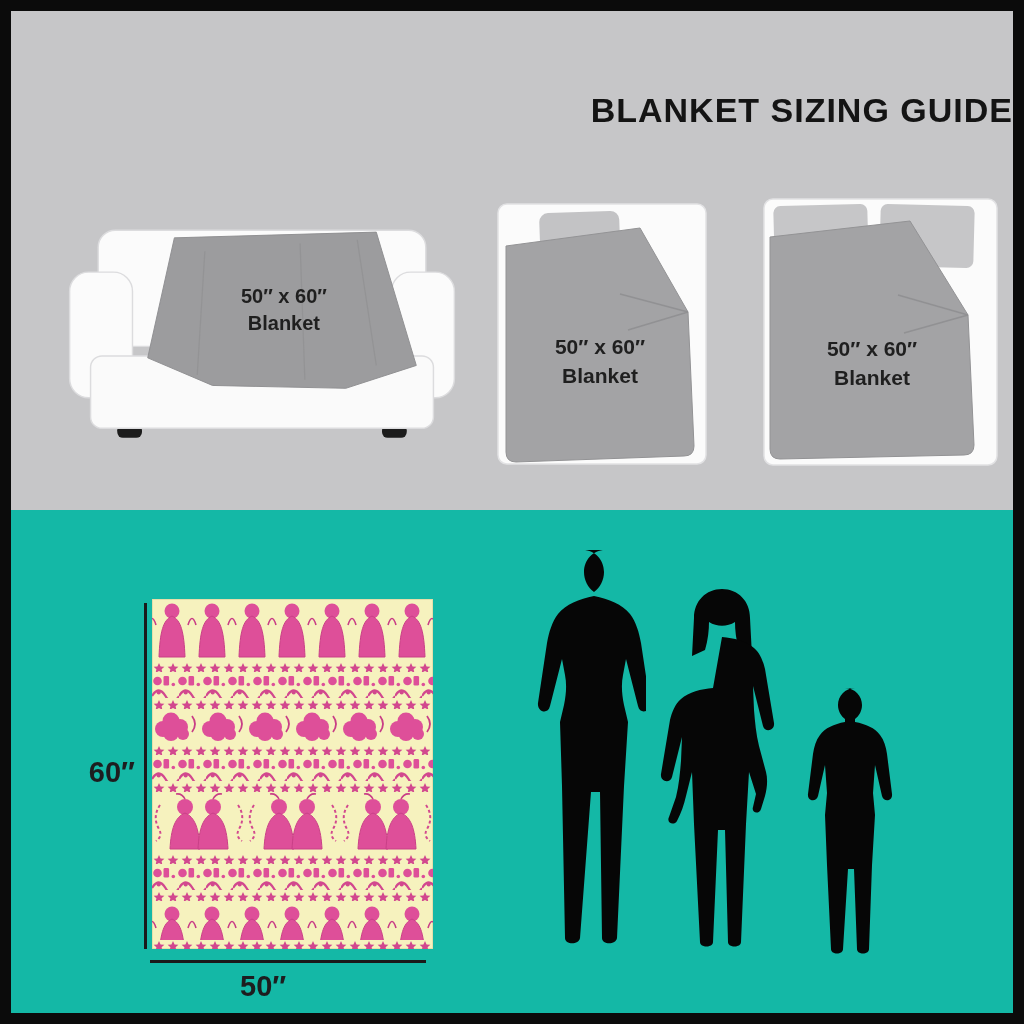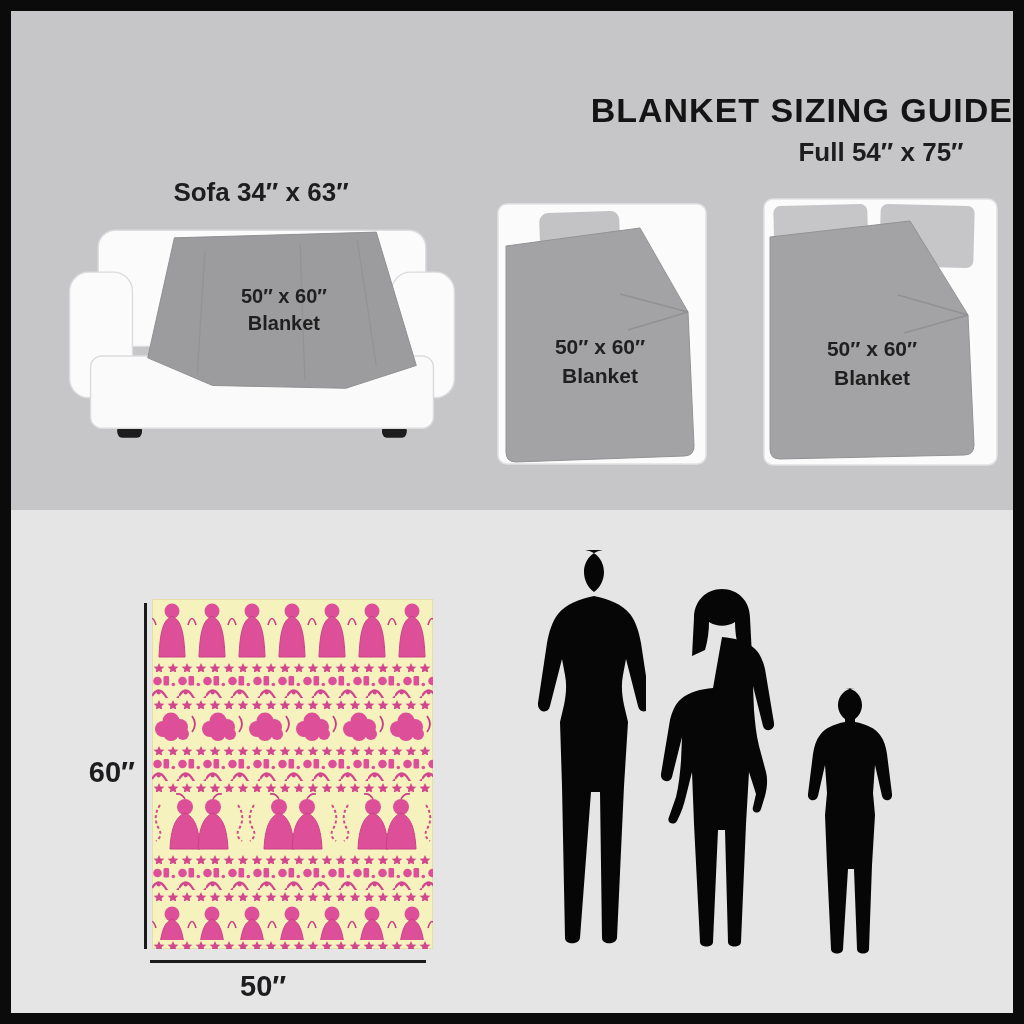--- a/index.html
+++ b/index.html
@@ -11,21 +11,21 @@
   .frame{
     position:absolute;left:11px;top:11px;width:1002px;height:1002px;
     background:#FEFEFE;overflow:hidden;
   }
   .top-section{
     position:absolute;left:0;top:0;width:1002px;height:499px;
     background:#C6C6C8;
   }
   .bottom-section{
     position:absolute;left:0;top:499px;width:1002px;height:503px;
-    background:#e5e5e5;
+    background:#14b8a6;
   }
   .page-title{
     position:absolute;left:0;top:36px;width:1002px;
     text-align:right;font-size:34px;font-weight:700;letter-spacing:1px;
     color:#141414;
     margin-top:44px;
   }
   .size-label{
     position:absolute;font-size:26px;font-weight:600;color:#1D1D1F;
     text-align:center;white-space:nowrap;
@@ -62,22 +62,20 @@
 </style>
 </head>
 <body>
 
 <div class="frame">
 
   <div class="top-section">
 
     <div class="page-title">BLANKET SIZING GUIDE</div>
 
-    <div class="size-label lbl-sofa">Sofa 34″ x 63″</div>
-    <div class="size-label lbl-full">Full 54″ x 75″</div>
 
     <svg class="illus illus-sofa" viewBox="0 0 420 235">
 
       <rect x="58" y="212" width="26" height="14" rx="6" fill="#1C1C1C"></rect>
       <rect x="336" y="212" width="26" height="14" rx="6" fill="#1C1C1C"></rect>
 
       <rect x="38" y="8" width="344" height="122" rx="18" fill="#FBFBFB" stroke="#DCDCDE" stroke-width="1.5"></rect>
       <line x1="210" y1="14" x2="210" y2="124" stroke="#E6E6E8" stroke-width="2"></line>
 
       <rect x="8" y="52" width="66" height="132" rx="20" fill="#FBFBFB" stroke="#DCDCDE" stroke-width="1.5"></rect>

